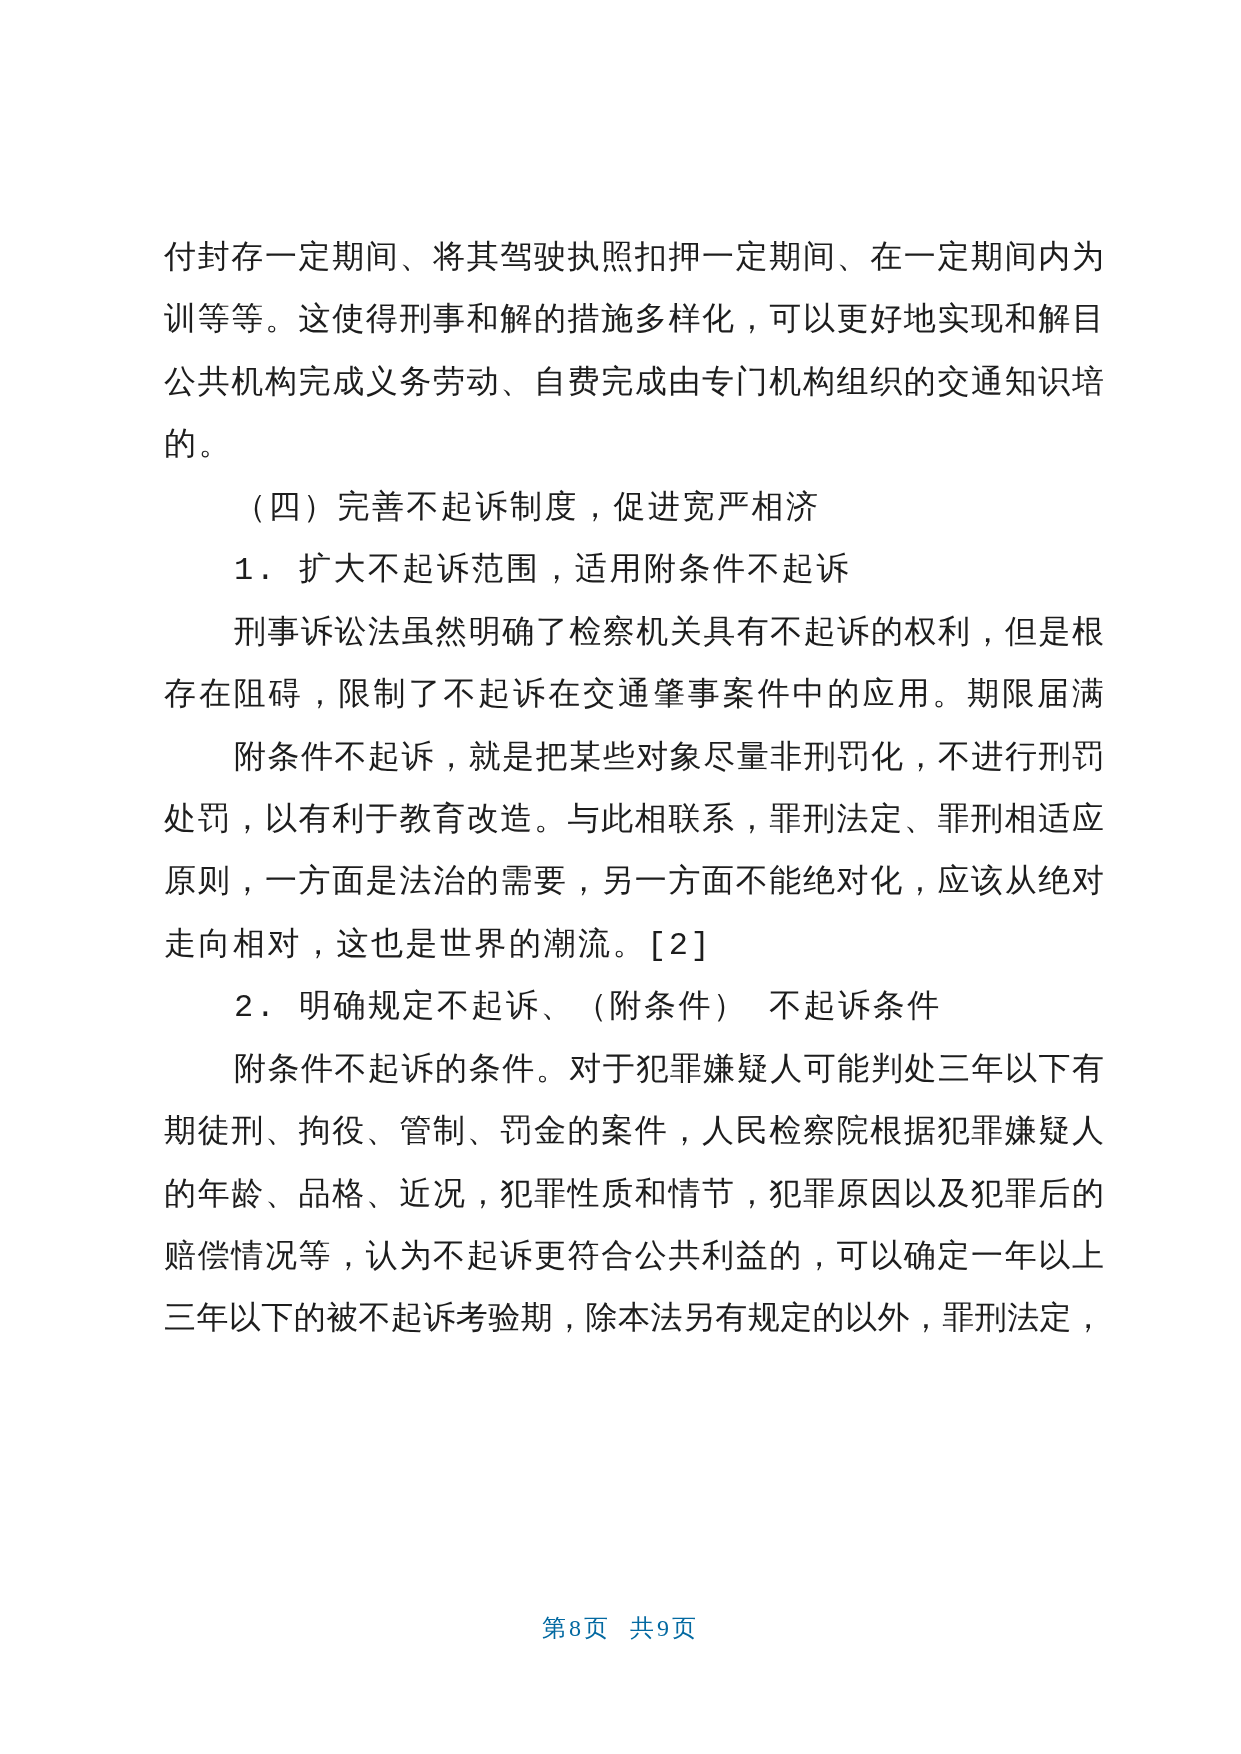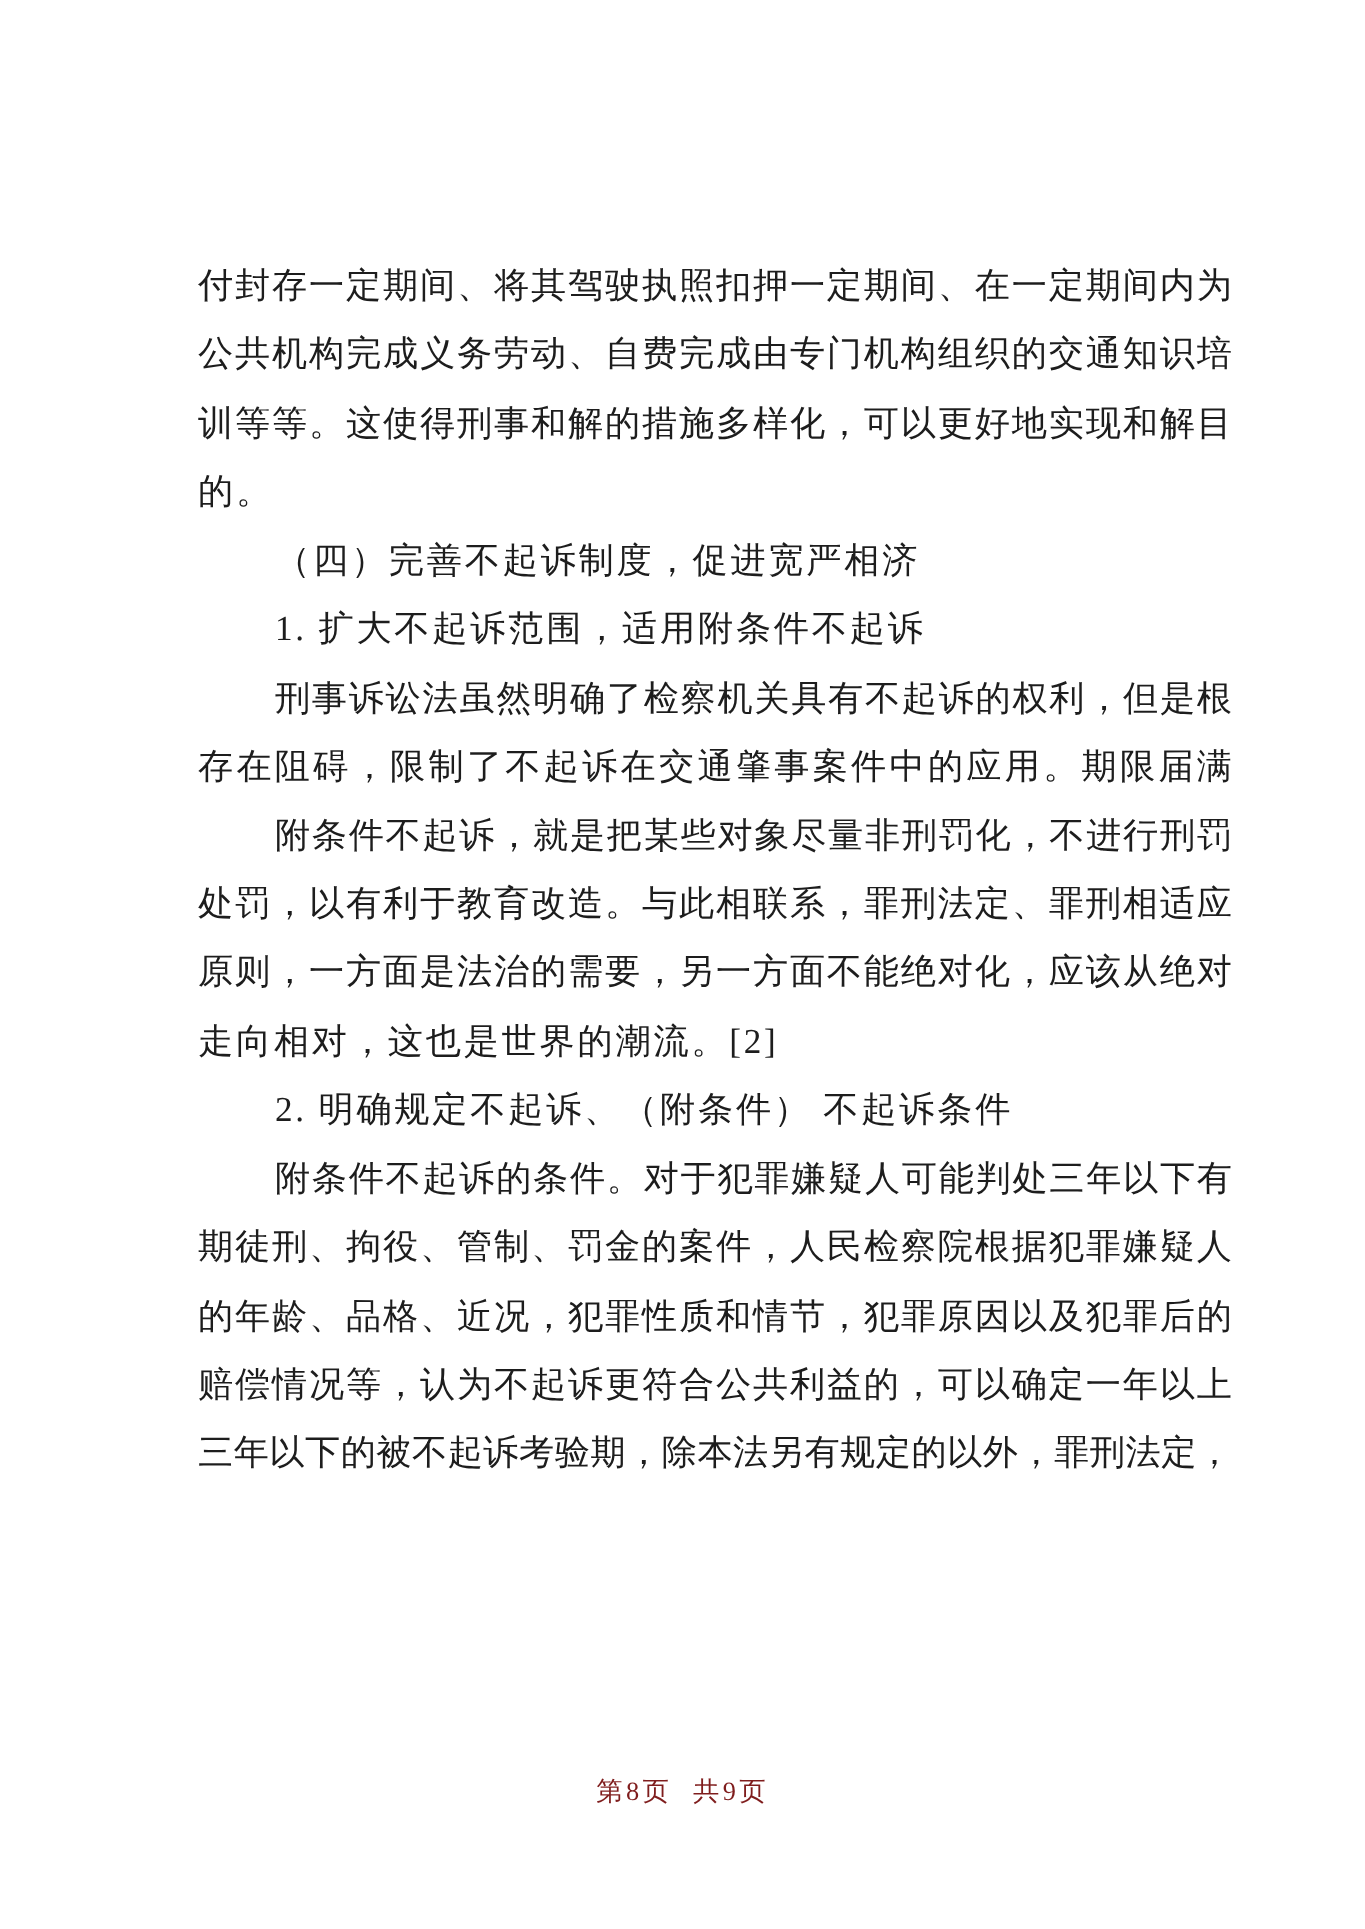--- a/index.html
+++ b/index.html
@@ -11,22 +11,23 @@
     position: relative;
     width: 1241px;
     height: 1754px;
     background: #ffffff;
     color: #1d1d1d;
     font-family: "Liberation Serif", "DejaVu Serif", serif;
     overflow: hidden;
   }
   .content {
     position: absolute;
-    left: 180px;
+    left: 164px;
     top: 228px;
+    font-family: Liberation Mono, monospace;
   }
   .line {
     height: 62.45px;
     line-height: 62.45px;
     font-size: 32px;
     letter-spacing: 2.5px;
     white-space: nowrap;
     font-weight: 400;
   }
   .line.justify {
@@ -45,31 +46,31 @@
   }
   .footer {
     position: absolute;
     top: 1612px;
     left: 0;
     width: 100%;
     text-align: center;
     font-size: 24px;
     letter-spacing: 3px;
     word-spacing: 10px;
-    color: #7f1d1d;
+    color: #0369a1;
   }
 </style>
 </head>
 <body>
 
 <div class="page">
   <div class="content">
       <div class="line justify">付封存一定期间、将其驾驶执照扣押一定期间、在一定期间内为</div>
+      <div class="line justify">训等等。这使得刑事和解的措施多样化，可以更好地实现和解目</div>
       <div class="line justify">公共机构完成义务劳动、自费完成由专门机构组织的交通知识培</div>
-      <div class="line justify">训等等。这使得刑事和解的措施多样化，可以更好地实现和解目</div>
       <div class="line">的。</div>
       <div class="line indent">（四）完善不起诉制度，促进宽严相济</div>
       <div class="line indent">1. 扩大不起诉范围，适用附条件不起诉</div>
       <div class="line indent justify">刑事诉讼法虽然明确了检察机关具有不起诉的权利，但是根</div>
       <div class="line justify">存在阻碍，限制了不起诉在交通肇事案件中的应用。期限届满</div>
       <div class="line indent justify">附条件不起诉，就是把某些对象尽量非刑罚化，不进行刑罚</div>
       <div class="line justify">处罚，以有利于教育改造。与此相联系，罪刑法定、罪刑相适应</div>
       <div class="line justify">原则，一方面是法治的需要，另一方面不能绝对化，应该从绝对</div>
       <div class="line">走向相对，这也是世界的潮流。[2]</div>
       <div class="line indent">2. 明确规定不起诉、（附条件） 不起诉条件</div>

